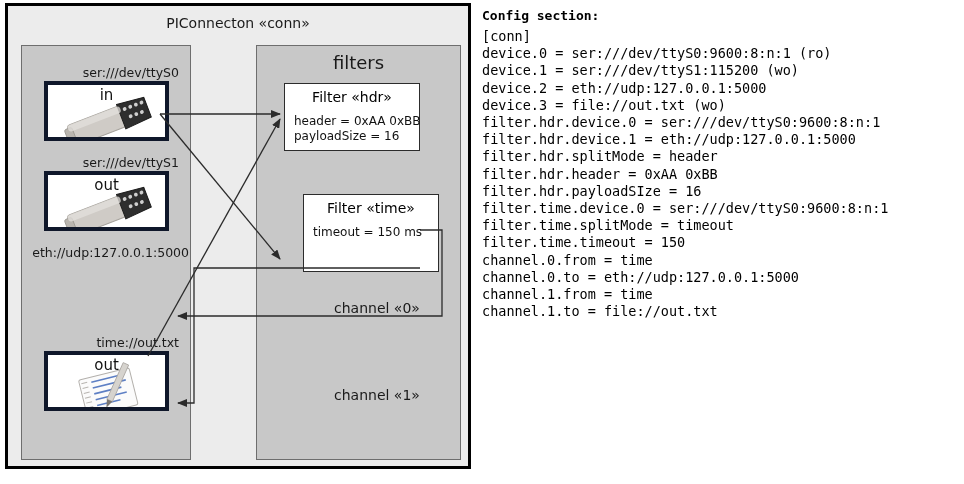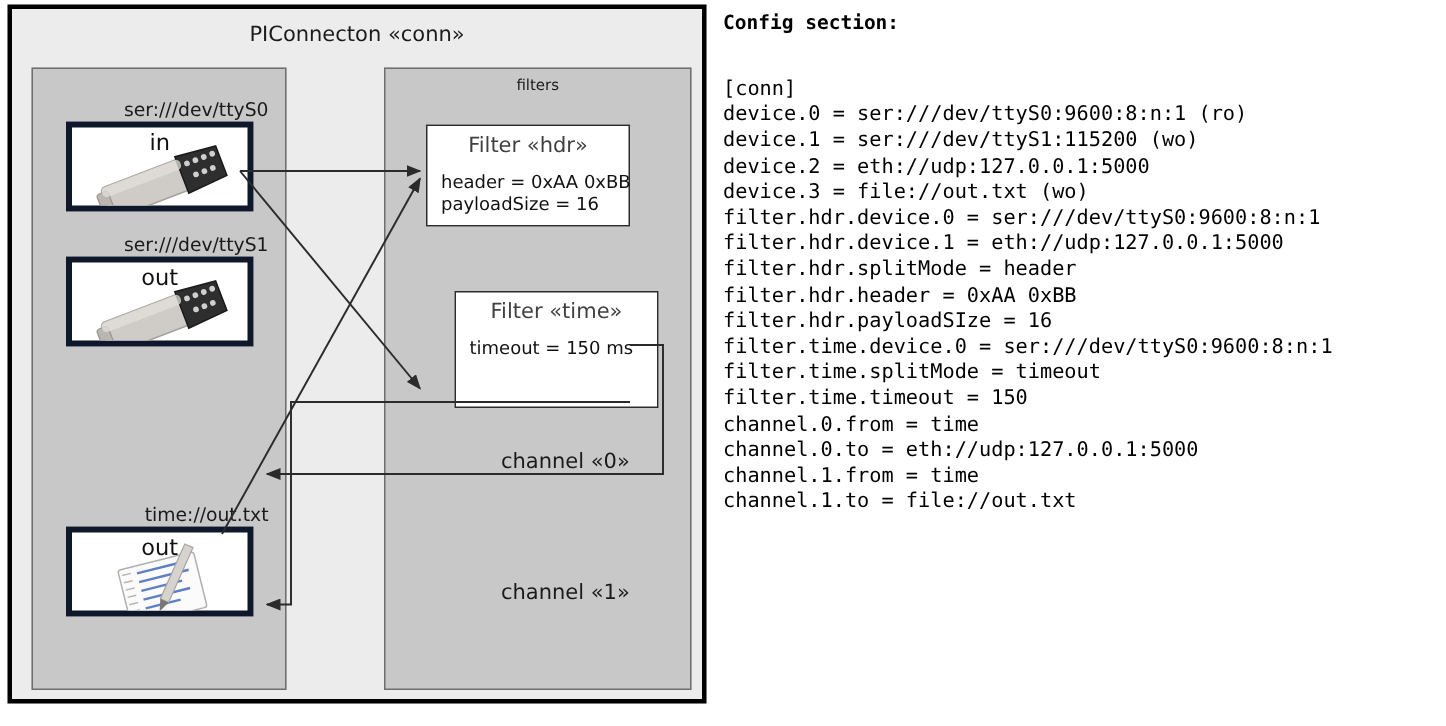--- a/index.html
+++ b/index.html
@@ -24,21 +24,21 @@
   }
 
   .group{
     position:absolute;
     background:#c8c8c8;
     border:1px solid #6e6e6e;
     box-sizing:border-box;
   }
   .group-title{
     position:absolute;left:0;top:6px;width:100%;
-    text-align:center;font-size:10px;color:#1a1a1a;
+    text-align:center;font-size:18px;color:#1a1a1a;
   }
 
   #devices-group{left:13px;top:39px;width:170px;height:415px;}
   #filters-group{left:248px;top:39px;width:205px;height:415px;}
 
   
   .dev{position:absolute;left:12px;width:145px;}
   .dev-label{
     font-size:12.5px;color:#1a1a1a;text-align:right;
     width:145px;height:17px;line-height:17px;white-space:nowrap;
@@ -55,21 +55,21 @@
   }
   .dev-dir.left{text-align:left;left:6px;width:auto;}
 
   
   .filterbox{
     position:absolute;background:#ffffff;border:1px solid #2c2c2c;
     box-sizing:border-box;
   }
   .filter-title{
     position:absolute;left:0;top:5px;width:100%;text-align:center;
-    font-size:14px;color:#404040;
+    font-size:14px;color:#000000;
   }
   .filter-props{
     position:absolute;left:9px;top:30px;font-size:12px;color:#111;
     line-height:15px;white-space:pre;
   }
   #filter-hdr{left:276px;top:77px;width:136px;height:68px;}
   #filter-time{left:276px;top:188px;width:136px;height:78px;margin-left:19px;}
 
   .chan-label{
     position:absolute;font-size:14px;color:#1a1a1a;white-space:nowrap;
@@ -80,21 +80,21 @@
   #wires{position:absolute;left:0;top:0;width:466px;height:466px;
          pointer-events:none;}
 
   
   #config{
     position:absolute;left:482px;top:8px;width:476px;
   }
   #config-heading{
     font-family:"DejaVu Sans Mono","Liberation Mono",monospace;
     font-size:13px;font-weight:bold;color:#000;
-    margin:0 0 28px 0;
+    margin:0 0 5px 0;
   }
   #config-body{
     font-family:"DejaVu Sans Mono","Liberation Mono",monospace;
     font-size:13.5px;line-height:17.2px;color:#000;
     white-space:pre;margin:0;
   }
 </style>
 </head>
 <body>
 
@@ -148,20 +148,21 @@
                   <circle cx="27" cy="3" r="1.9"></circle>
                 <circle cx="33" cy="3" r="1.9"></circle>
               </g>
               <rect x="-42" y="-11" width="56" height="7" rx="3" fill="#e3e0dc" opacity="0.75"></rect>
             </g>
           </svg>
         </div>
       </div>
 
       <div class="dev" style="top:198px;">
+        <div class="dev-label wide">eth://udp:127.0.0.1:5000</div>
       </div>
 
       <div class="dev" style="top:288px;">
         <div class="dev-label">time://out.txt</div>
         <div class="dev-box">
           <div class="dev-dir">out</div>
           <svg width="125" height="60" viewBox="0 0 125 60" style="position:absolute;left:0;top:0;">
             <g transform="translate(62,36) rotate(-14)">
               <rect x="-28" y="-18" width="52" height="38" rx="2" fill="#fbfbfb" stroke="#b3b0ac" stroke-width="1"></rect>
               <g stroke="#b8b5b1" stroke-width="1">

